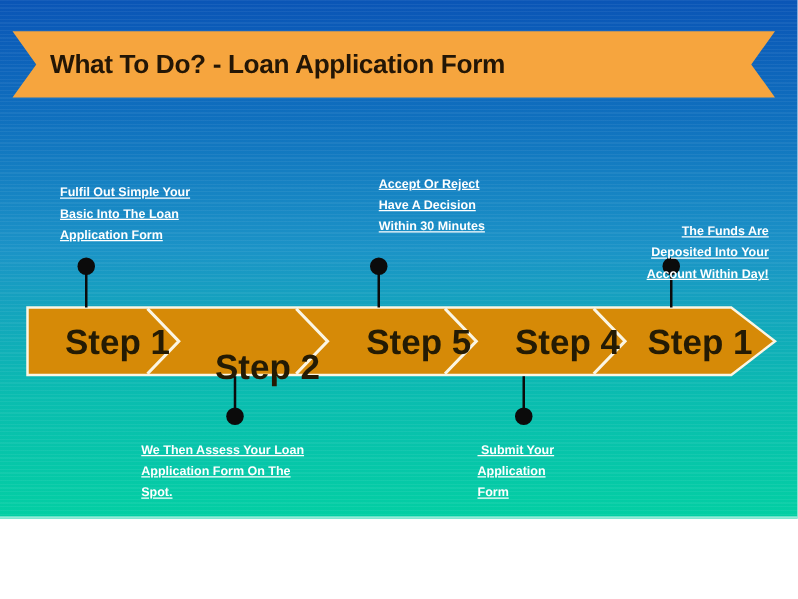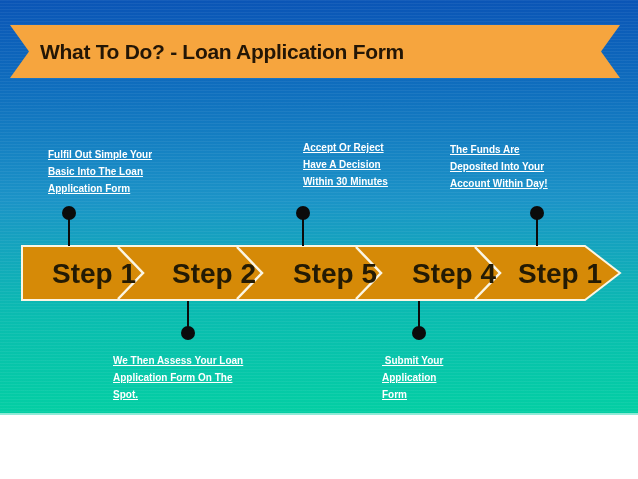--- a/index.html
+++ b/index.html
@@ -32,21 +32,21 @@
     position:absolute;top:260px;height:28px;line-height:28px;width:120px;
     text-align:right;font-size:28px;font-weight:600;color:#241B04;
     white-space:pre;
   }
   .connector-line{position:absolute;width:2px;background:#0B0B0B;}
   .connector-dot{position:absolute;width:14px;height:14px;border-radius:50%;background:#0B0B0B;}
   .annotation{
     position:absolute;color:#FFFFFF;font-weight:bold;
     font-size:10px;line-height:17px;white-space:pre;text-decoration:underline;
   }
-  .annotation.centered{text-align:left;}
+  .annotation.centered{text-align:right;margin-top:36px;}
 </style>
 </head>
 <body>
 
 <div class="slide">
 
   <div class="scanlines"></div>
 
   <div class="ribbon-wrap">
     <svg width="614" height="55" viewBox="0 0 614 55">
@@ -59,21 +59,21 @@
     <svg width="638" height="70" viewBox="0 0 638 70">
       <polygon points="22,6 585,6 620,33 585,60 22,60" fill="#D68A07" stroke="#FBF6E4" stroke-width="2"></polygon>
       <polyline points="118,7 143,33 118,59" fill="none" stroke="#FBF6E4" stroke-width="2.5"></polyline>
       <polyline points="237,7 262,33 237,59" fill="none" stroke="#FBF6E4" stroke-width="2.5"></polyline>
       <polyline points="356,7 381,33 356,59" fill="none" stroke="#FBF6E4" stroke-width="2.5"></polyline>
       <polyline points="475,7 500,33 475,59" fill="none" stroke="#FBF6E4" stroke-width="2.5"></polyline>
     </svg>
   </div>
 
   <div class="step-label" style="left:16px;">Step 1</div>
-  <div class="step-label" style="left:136px;">Step 2</div>
+  <div class="step-label" style="left:136px;margin-top:20px;">Step 2</div>
   <div class="step-label" style="left:257px;">Step 5</div>
   <div class="step-label" style="left:376px;">Step 4</div>
   <div class="step-label" style="left:482px;">Step 1</div>
 
   <div class="connector-line" style="left:68px;top:213px;height:33px;"></div>
   <div class="connector-dot" style="left:62px;top:206px;"></div>
   <div class="connector-line" style="left:302px;top:213px;height:33px;"></div>
   <div class="connector-dot" style="left:296px;top:206px;"></div>
   <div class="connector-line" style="left:536px;top:213px;height:33px;"></div>
   <div class="connector-dot" style="left:530px;top:206px;"></div>

